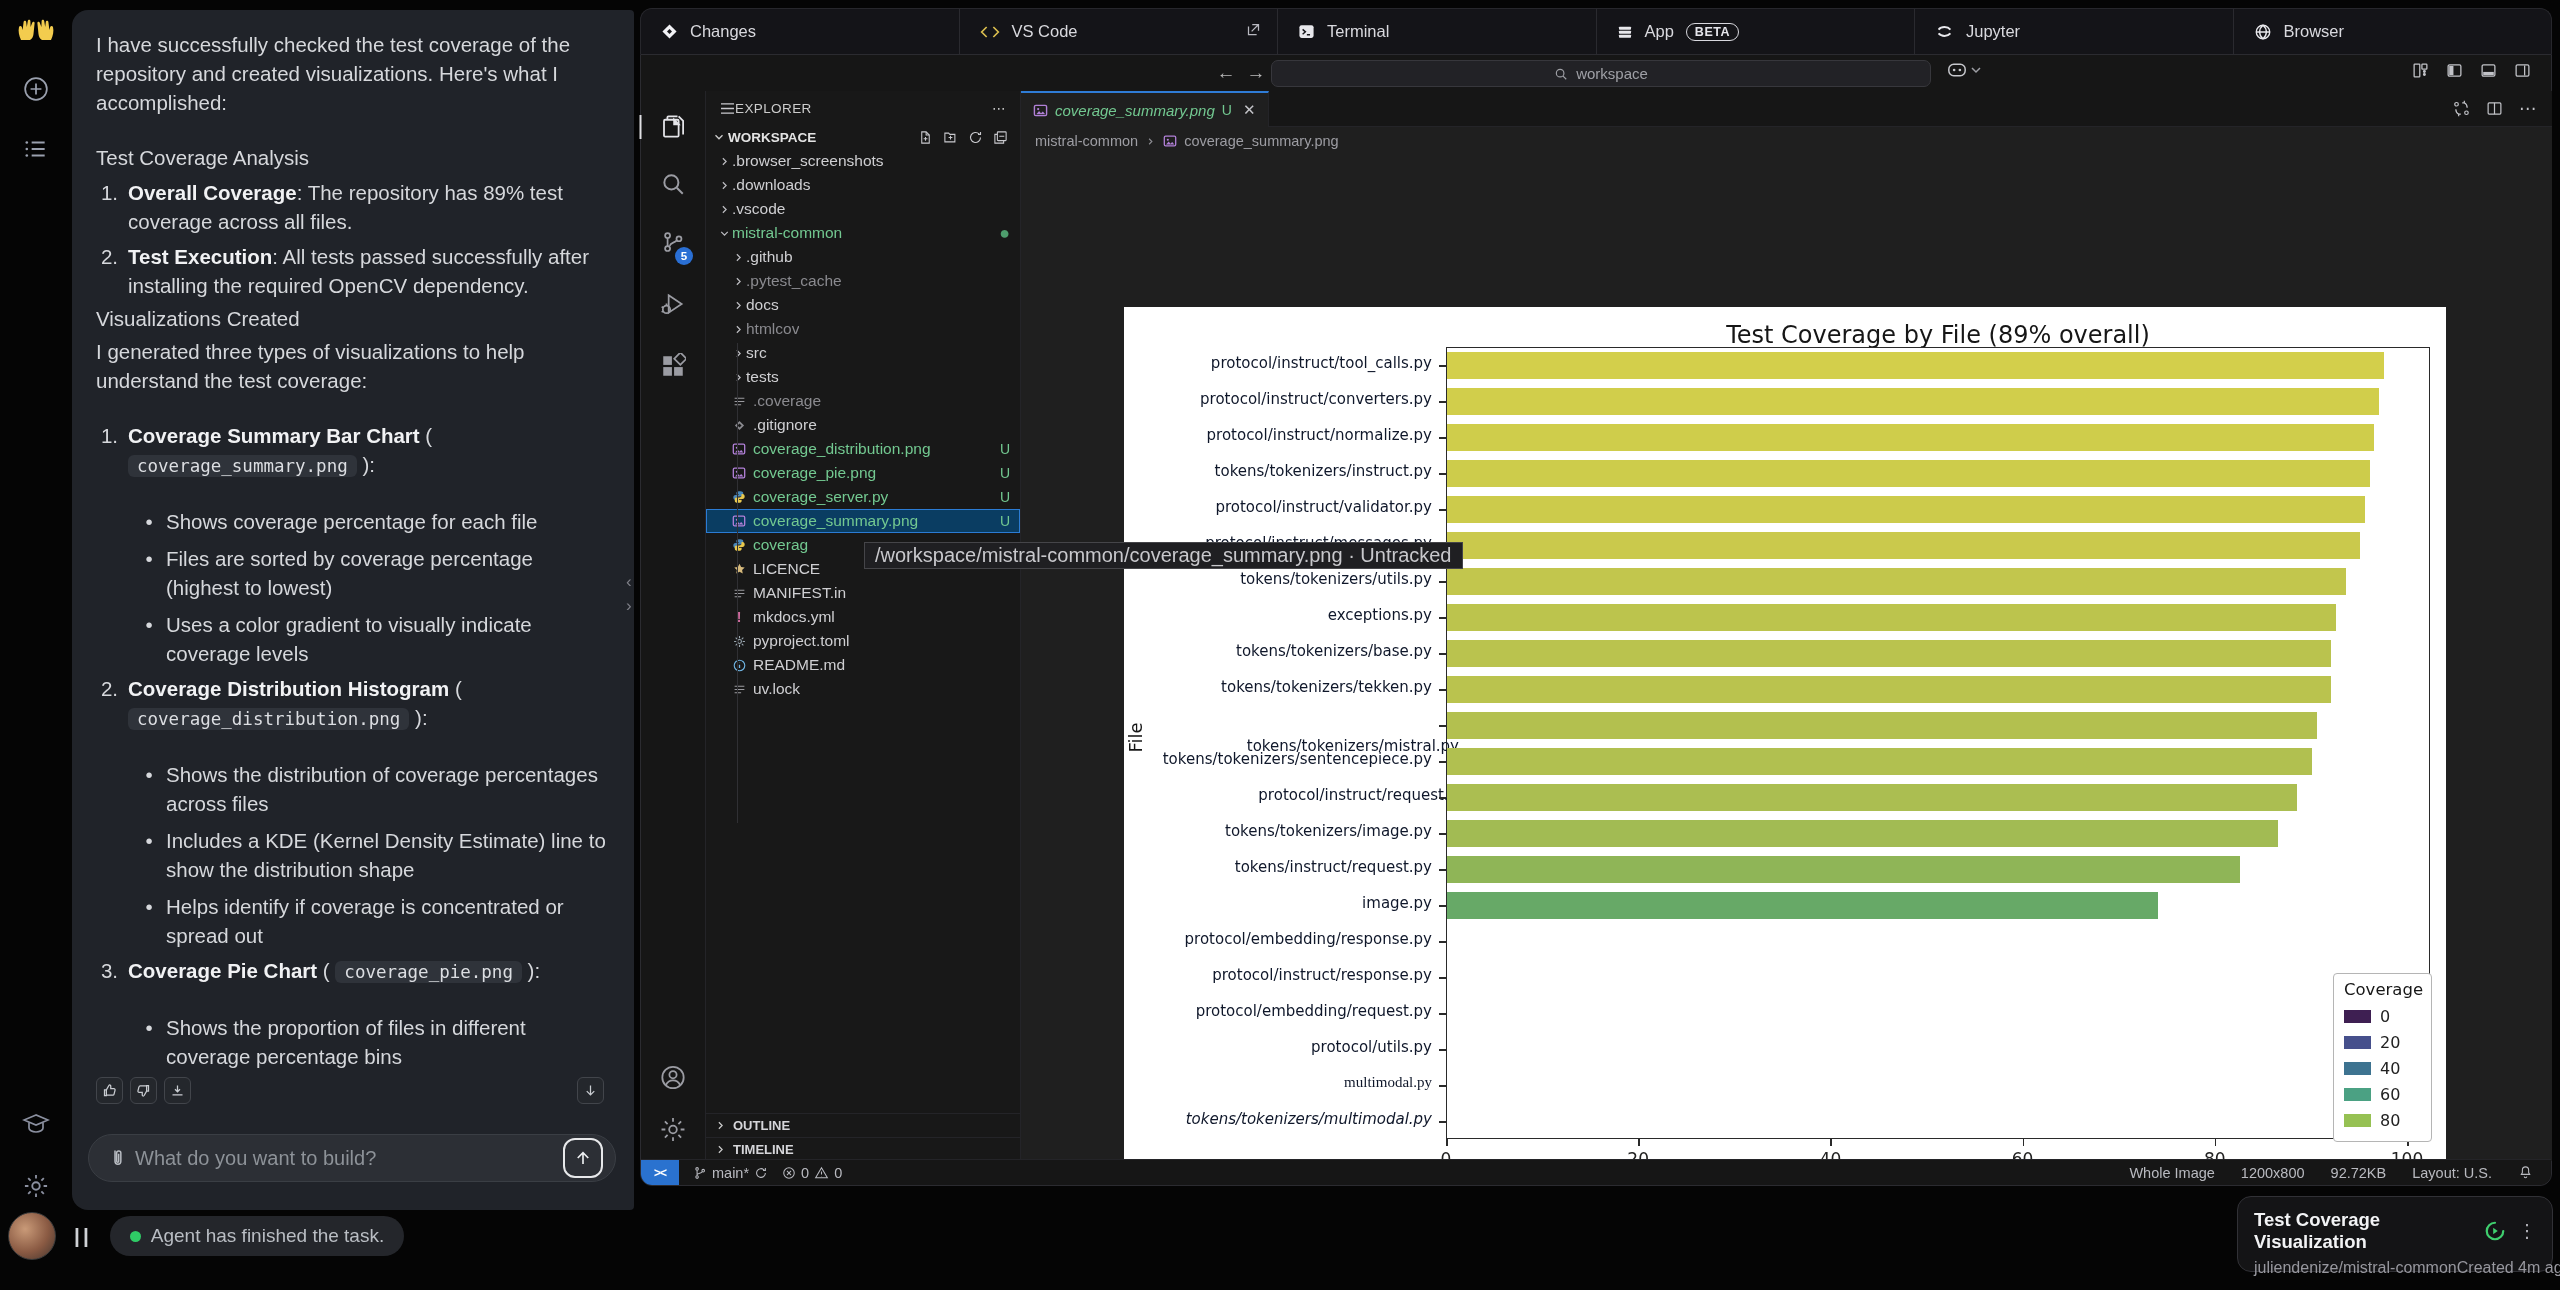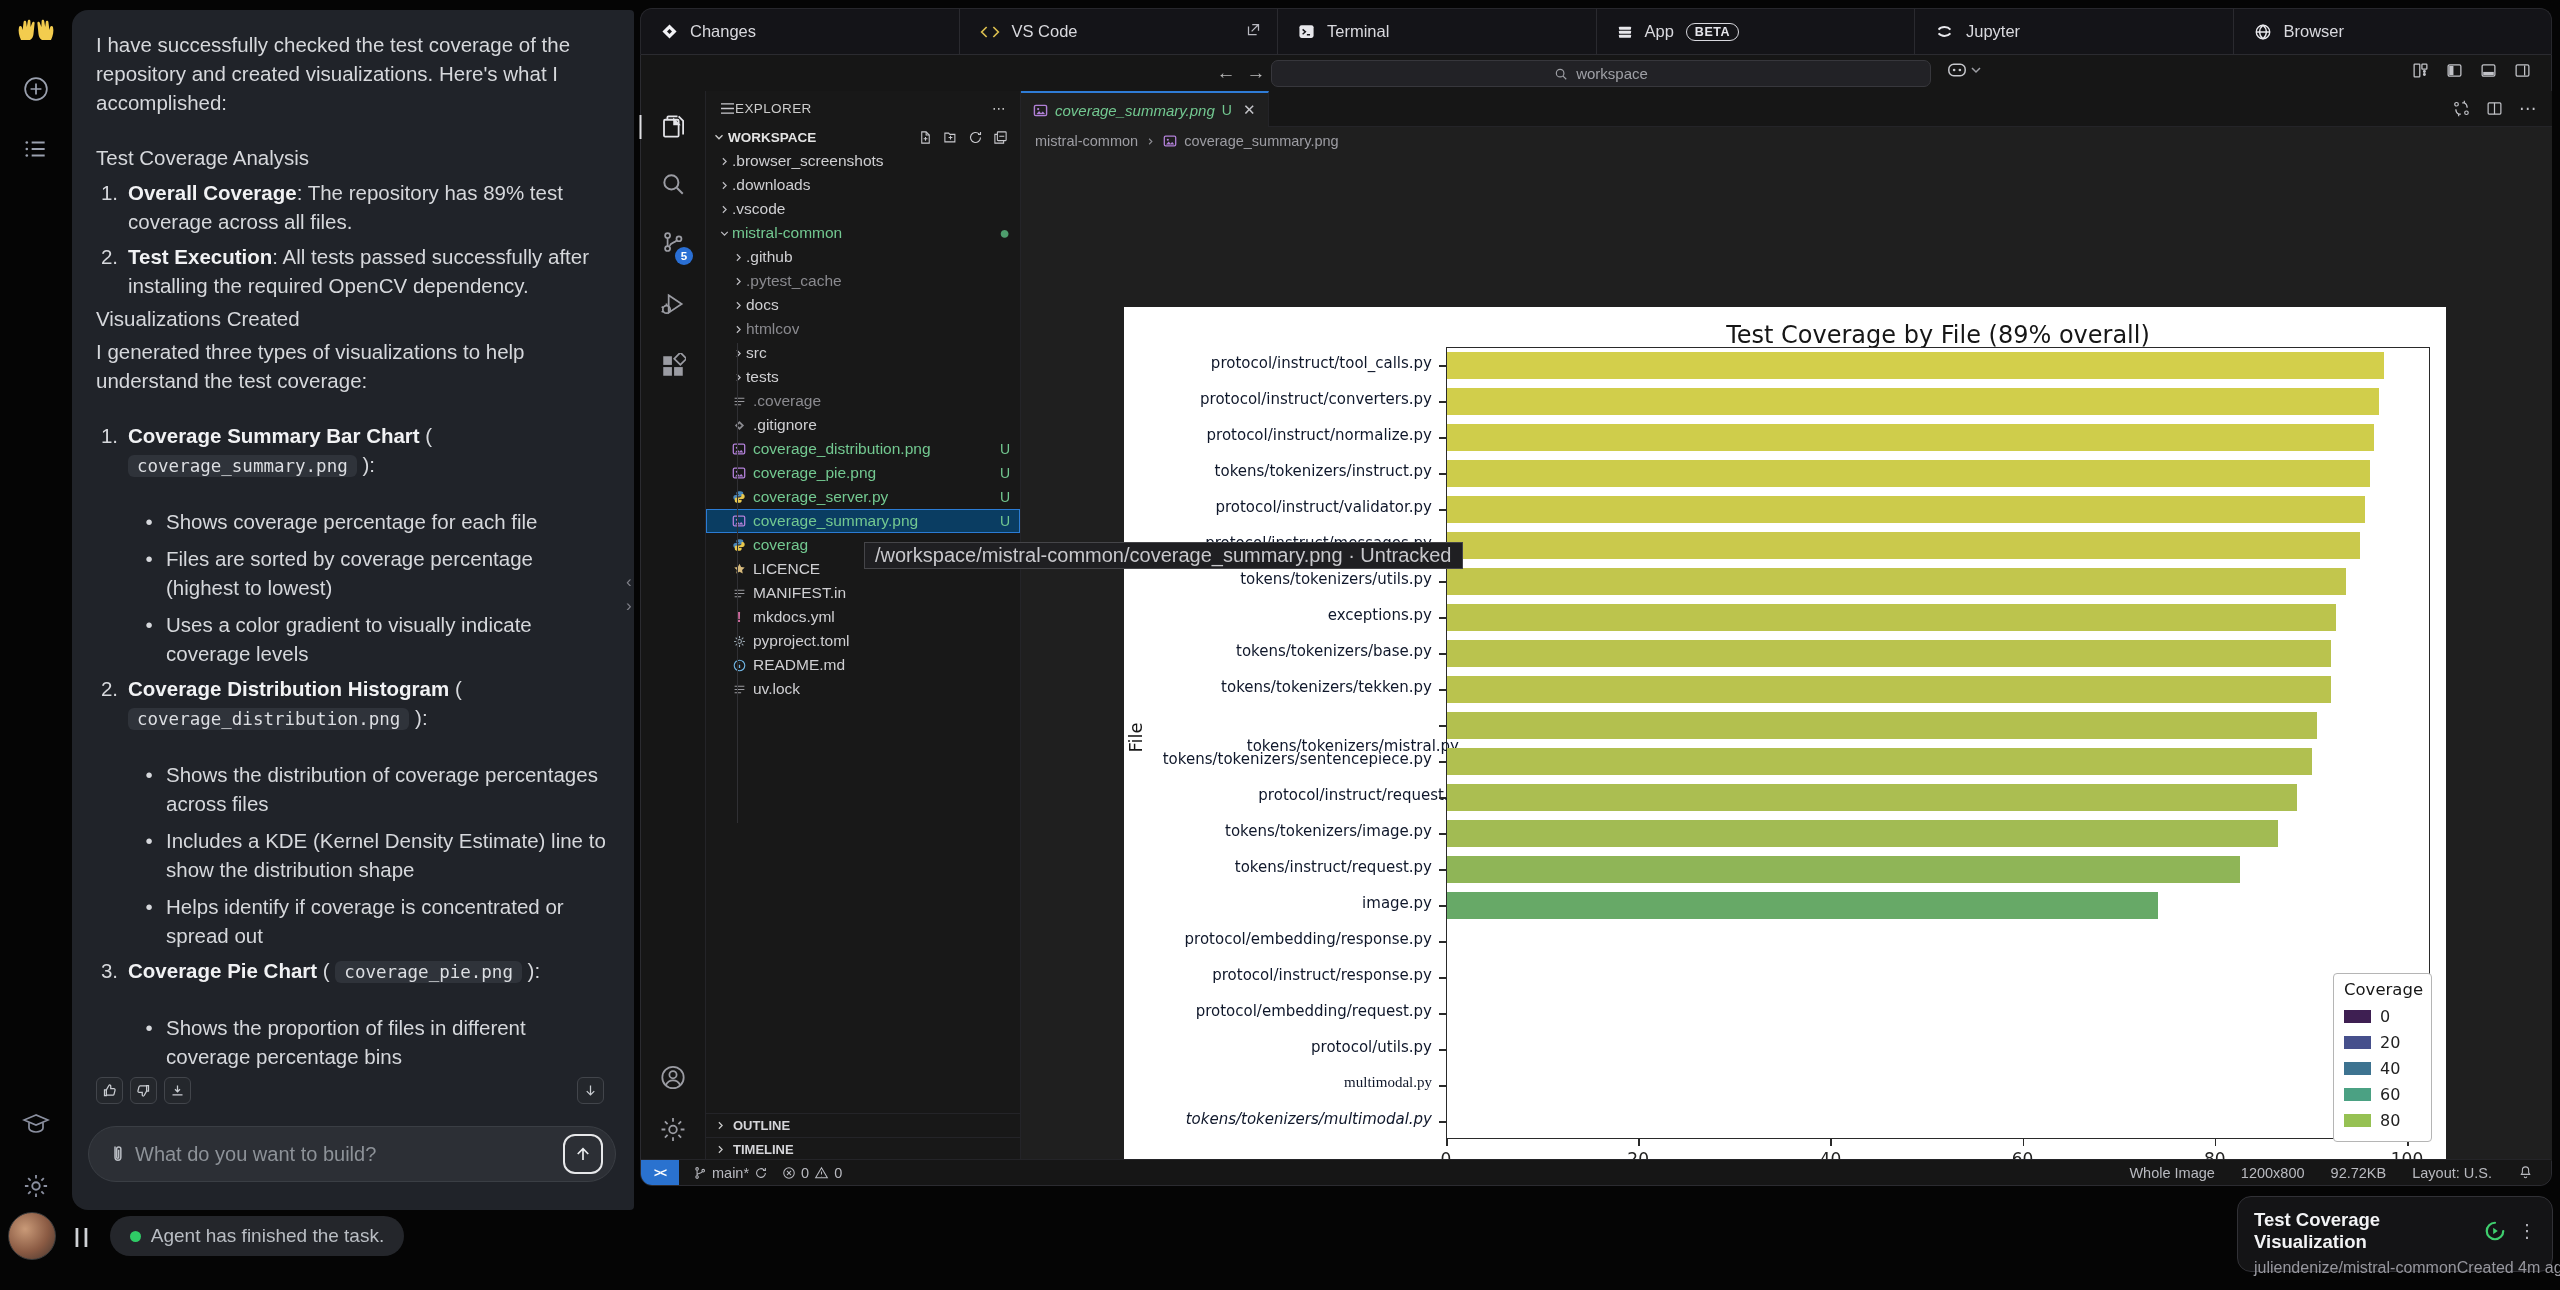--- a/index.html
+++ b/index.html
@@ -21,21 +21,21 @@
   .oli{display:flex;margin-top:6px}
   .oli .num{width:22px;flex:none;text-align:right;margin-right:10px}
   .oli .txt{flex:1}
   .uli{display:flex;margin-top:8px}
   .uli .bu{flex:none;width:18px;text-align:center;margin-right:8px}
   .uli.i2{padding-left:44px}
   .fb-row{position:absolute;left:24px;bottom:106px;display:flex;gap:7px}
   .fb-btn{width:27px;height:27px;border:1px solid #42454b;border-radius:6px;display:flex;
     align-items:center;justify-content:center;color:#c9ccd1;cursor:pointer;background:#24272c}
   #scroll-down{position:absolute;right:30px;bottom:106px}
-  #input-card{position:absolute;left:16px;right:18px;bottom:28px;height:56px;background:#2c2f35;
+  #input-card{position:absolute;left:16px;right:18px;bottom:28px;height:48px;background:#2c2f35;
     border:1px solid #3a3e44;border-radius:28px;display:flex;align-items:center;padding:0 12px 0 16px}
   #input-card input{flex:1;background:transparent;border:none;outline:none;color:#dadce0;
     font-size:20px;font-family:inherit}
   #input-card input::placeholder{color:#8d9298}
   #send-btn{width:40px;height:40px;border:2px solid #e7e8ea;border-radius:12px;display:flex;
     align-items:center;justify-content:center;color:#eceef0;font-size:22px;cursor:pointer;flex:none}
   #chat-sb1{position:absolute;left:633px;top:60px;width:5px;height:95px;background:#4a4d54;border-radius:3px}
   #chat-sb2{position:absolute;left:613px;top:832px;width:6px;height:255px;background:#45484f;border-radius:3px}
   .div-ch{position:absolute;left:626px;color:#7e7f87;font-size:17px;cursor:pointer}
   

